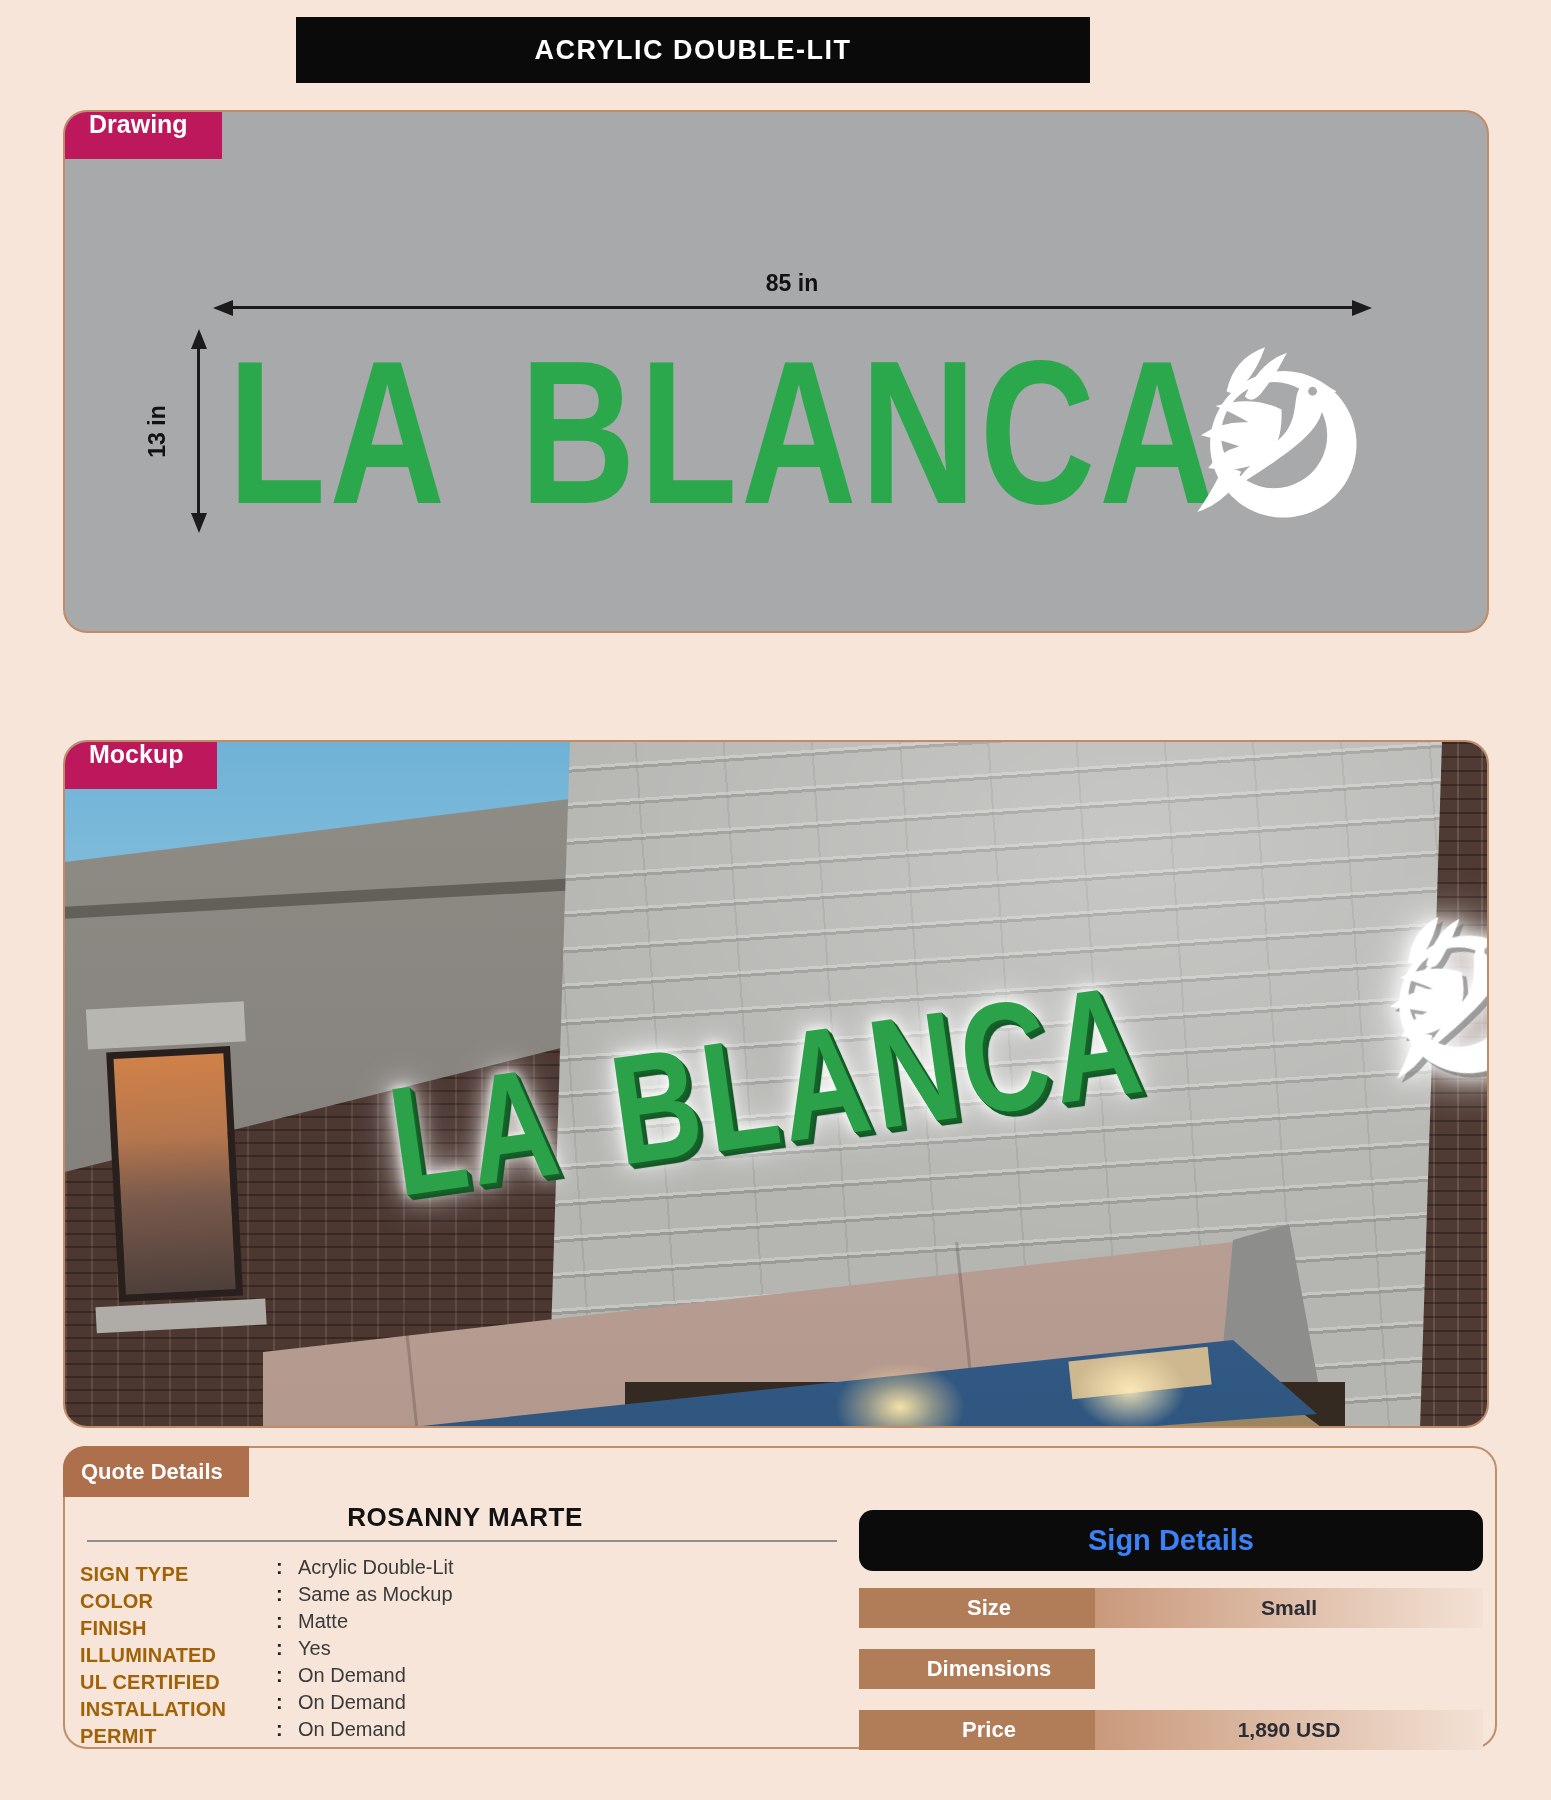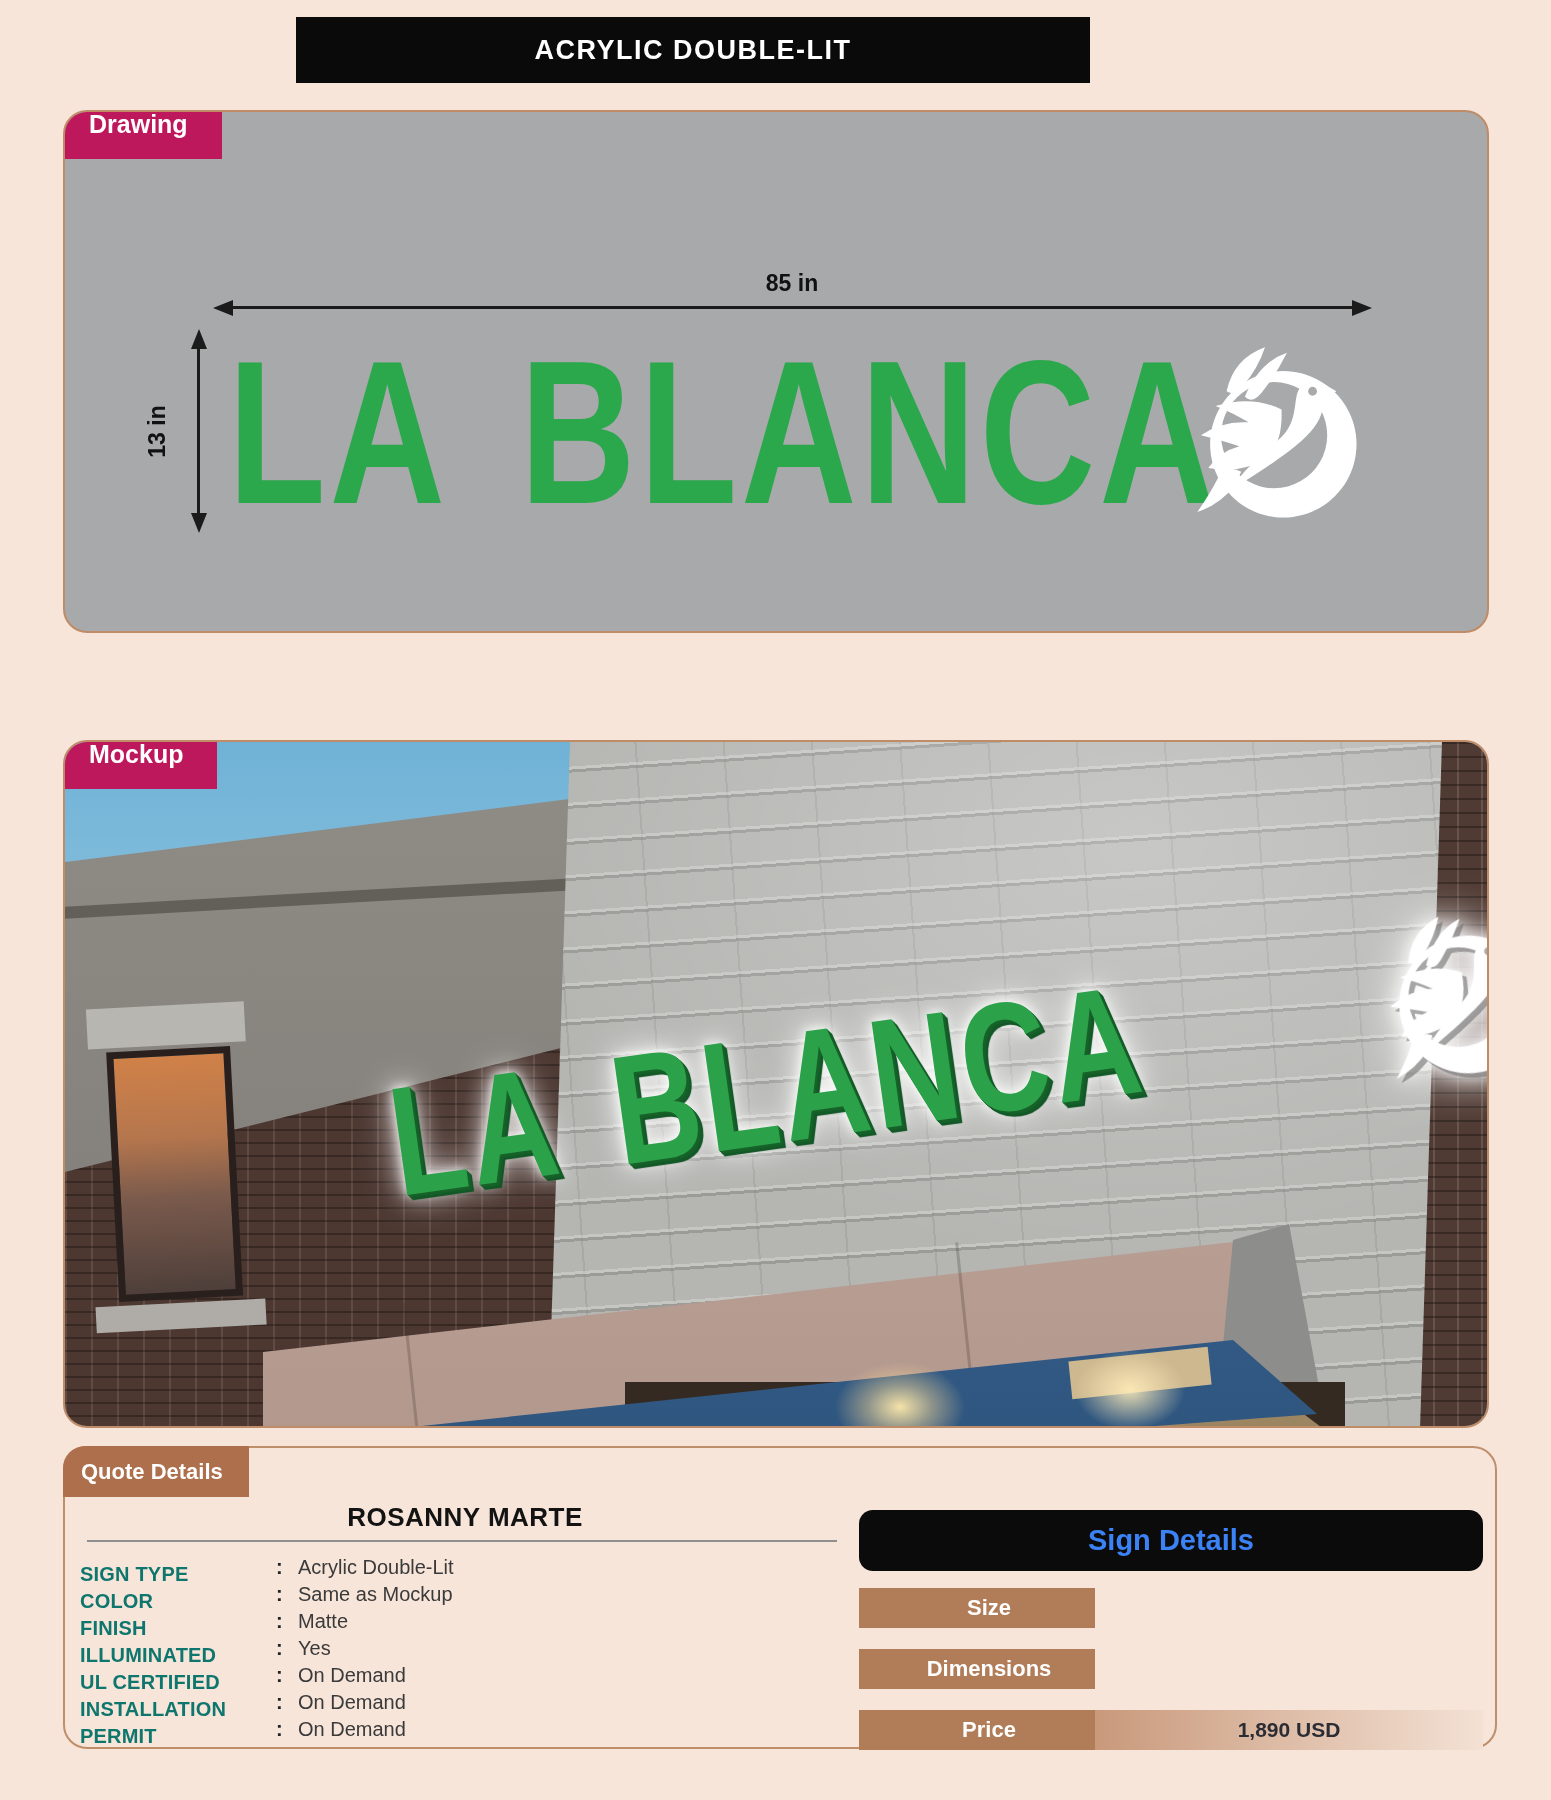--- a/index.html
+++ b/index.html
@@ -105,21 +105,21 @@
   #quote-panel { position:absolute; left:63px; top:1446px; width:1434px; height:303px;
     border:2px solid #bf8e6b; border-radius:24px; }
   #quote-tab { position:absolute; left:-2px; top:-2px; height:51px; background:#ad6f4c; color:#fff;
     font-weight:bold; font-size:22px; display:flex; align-items:center; padding:0 26px 0 18px;
     border-radius:22px 0 0 0; }
   #customer-name { position:absolute; left:20px; top:54px; width:760px; text-align:center;
     font-weight:bold; font-size:26px; letter-spacing:0.5px; color:#131313; }
   #name-rule { position:absolute; left:22px; top:92px; width:750px; height:2px; background:#8f8f8f; }
   #quote-rows { position:absolute; left:15px; top:106px; width:700px; }
   .q-row { display:flex; height:27px; align-items:center; font-size:20px; }
-  .q-label { width:196px; font-weight:bold; color:#0f766e; letter-spacing:0.2px;margin-top:13px; }
+  .q-label { width:196px; font-weight:bold; color:#a16207; letter-spacing:0.2px;margin-top:13px; }
   .q-colon { width:22px; font-weight:bold; color:#222; }
   .q-value { flex:1; color:#3a3a3a; }
 
   #sign-details-header { position:absolute; left:794px; top:62px; width:624px; height:61px;
     background:#0b0b0b; border-radius:14px; display:flex; align-items:center; justify-content:center; }
   #sign-details-header span { color:#3b82f6; font-weight:bold; font-size:29px; }
   #sd-rows { position:absolute; left:794px; top:140px; width:624px; }
   .sd-row { display:flex; height:40px; margin-bottom:21px; }
   .sd-label { width:236px; background:#b17c58; color:#fff; font-weight:bold; font-size:22px;
     display:flex; align-items:center; justify-content:center;padding-left:24px; }
@@ -255,20 +255,21 @@
         </div>
       </div>
 
     <div id="sign-details-header">
       <span>Sign Details</span>
     </div>
     <div id="sd-rows">
 
         <div class="sd-row">
           <div class="sd-label">Size</div>
+          <div class="sd-value">Small</div>
         </div>
 
         <div class="sd-row">
           <div class="sd-label">Dimensions</div>
         </div>
 
         <div class="sd-row">
           <div class="sd-label">Price</div>
           <div class="sd-value">1,890 USD</div>
         </div>

